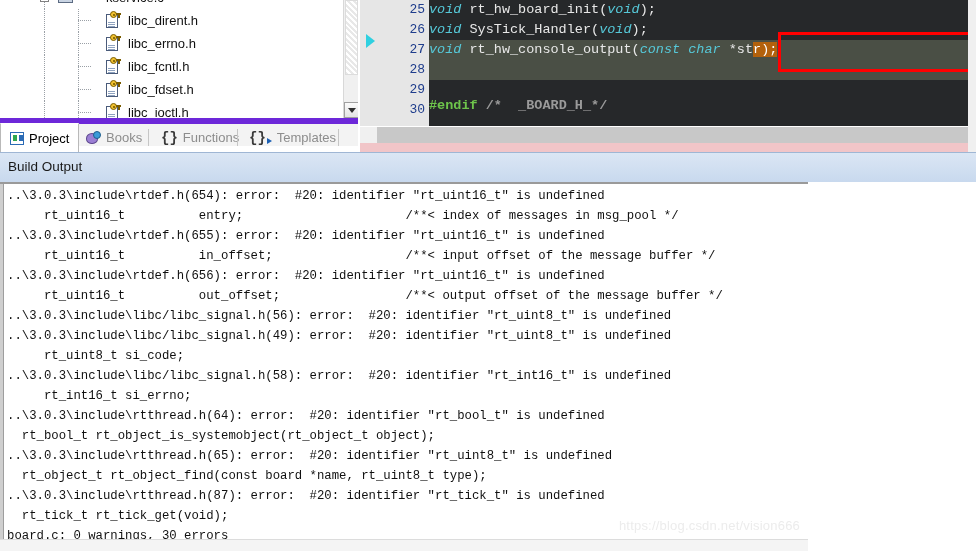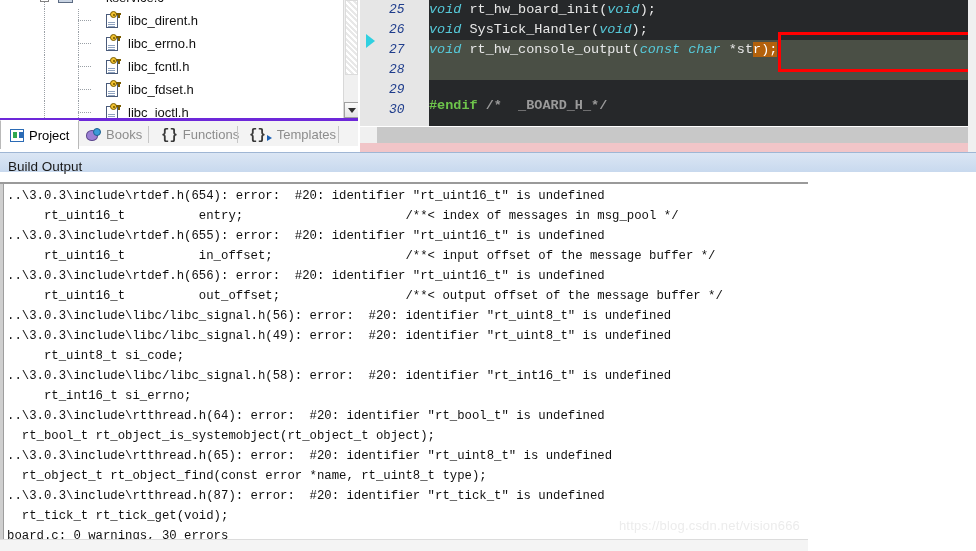--- a/index.html
+++ b/index.html
@@ -238,27 +238,26 @@
   #gutter {
     position: absolute;
     left: 28px; top: 0;
     width: 41px; height: 137px;
     background: #e6e6e6;
   }
   .ln {
     position: absolute;
     right: 4px;
     width: 36px;
-    text-align: left;
+    text-align: right;
     font-family: "Liberation Mono", monospace;
     font-size: 13px;
     color: #1f3d8c;
     line-height: 20px;
     height: 20px;
-    font-style: italic;
   }
   #code-area {
     position: absolute;
     left: 69px; top: 0;
     right: 0; height: 137px;
     background: #26282a;
   }
   .code-line {
     position: absolute;
     left: 0;
@@ -320,21 +319,21 @@
     box-sizing: border-box;
     pointer-events: none;
   }
 
   
   #tab-bar {
     position: absolute;
     left: 0; top: 118px;
     width: 358px; height: 28px;
     background: #f3f3f3;
-    border-top: 3px solid #6d28d9;
+    border-top: 6px solid #6d28d9;
     box-sizing: border-box;
   }
   .tab {
     position: absolute;
     top: 0;
     height: 27px;
     display: flex;
     align-items: center;
     gap: 5px;
     padding: 0 9px;
@@ -423,21 +422,21 @@
     width: 0; height: 0;
     border-top: 3px solid transparent;
     border-bottom: 3px solid transparent;
     border-left: 5px solid #1a5fb4;
   }
 
   
   #build-header {
     position: absolute;
     left: 0; top: 152px;
-    width: 976px; height: 20px;
+    width: 976px; height: 30px;
     background: linear-gradient(#dbe6f4, #c8d9ee);
     border-top: 1px solid #9fb6d4;
     box-sizing: border-box;
   }
   #build-header .title {
     position: absolute;
     left: 8px; top: 6px;
     font-size: 13.5px;
     color: #1a1a1a;
   }
@@ -680,21 +679,21 @@
       <div class="out-line">..\3.0.3\include\rtdef.h(656): error:  #20: identifier "rt_uint16_t" is undefined</div>
       <div class="out-line">     rt_uint16_t          out_offset;                 /**&lt; output offset of the message buffer */</div>
       <div class="out-line">..\3.0.3\include\libc/libc_signal.h(56): error:  #20: identifier "rt_uint8_t" is undefined</div>
       <div class="out-line">..\3.0.3\include\libc/libc_signal.h(49): error:  #20: identifier "rt_uint8_t" is undefined</div>
       <div class="out-line">     rt_uint8_t si_code;</div>
       <div class="out-line">..\3.0.3\include\libc/libc_signal.h(58): error:  #20: identifier "rt_int16_t" is undefined</div>
       <div class="out-line">     rt_int16_t si_errno;</div>
       <div class="out-line">..\3.0.3\include\rtthread.h(64): error:  #20: identifier "rt_bool_t" is undefined</div>
       <div class="out-line">  rt_bool_t rt_object_is_systemobject(rt_object_t object);</div>
       <div class="out-line">..\3.0.3\include\rtthread.h(65): error:  #20: identifier "rt_uint8_t" is undefined</div>
-      <div class="out-line">  rt_object_t rt_object_find(const error *name, rt_uint8_t type);</div>
+      <div class="out-line">  rt_object_t rt_object_find(const board *name, rt_uint8_t type);</div>
       <div class="out-line">..\3.0.3\include\rtthread.h(87): error:  #20: identifier "rt_tick_t" is undefined</div>
       <div class="out-line">  rt_tick_t rt_tick_get(void);</div>
       <div class="out-line">board.c: 0 warnings, 30 errors</div>
     </div>
 
   <div id="watermark">https://blog.csdn.net/vision666</div>
   <div id="build-bottom-strip"></div>
 </div>
 
 </body></html>

